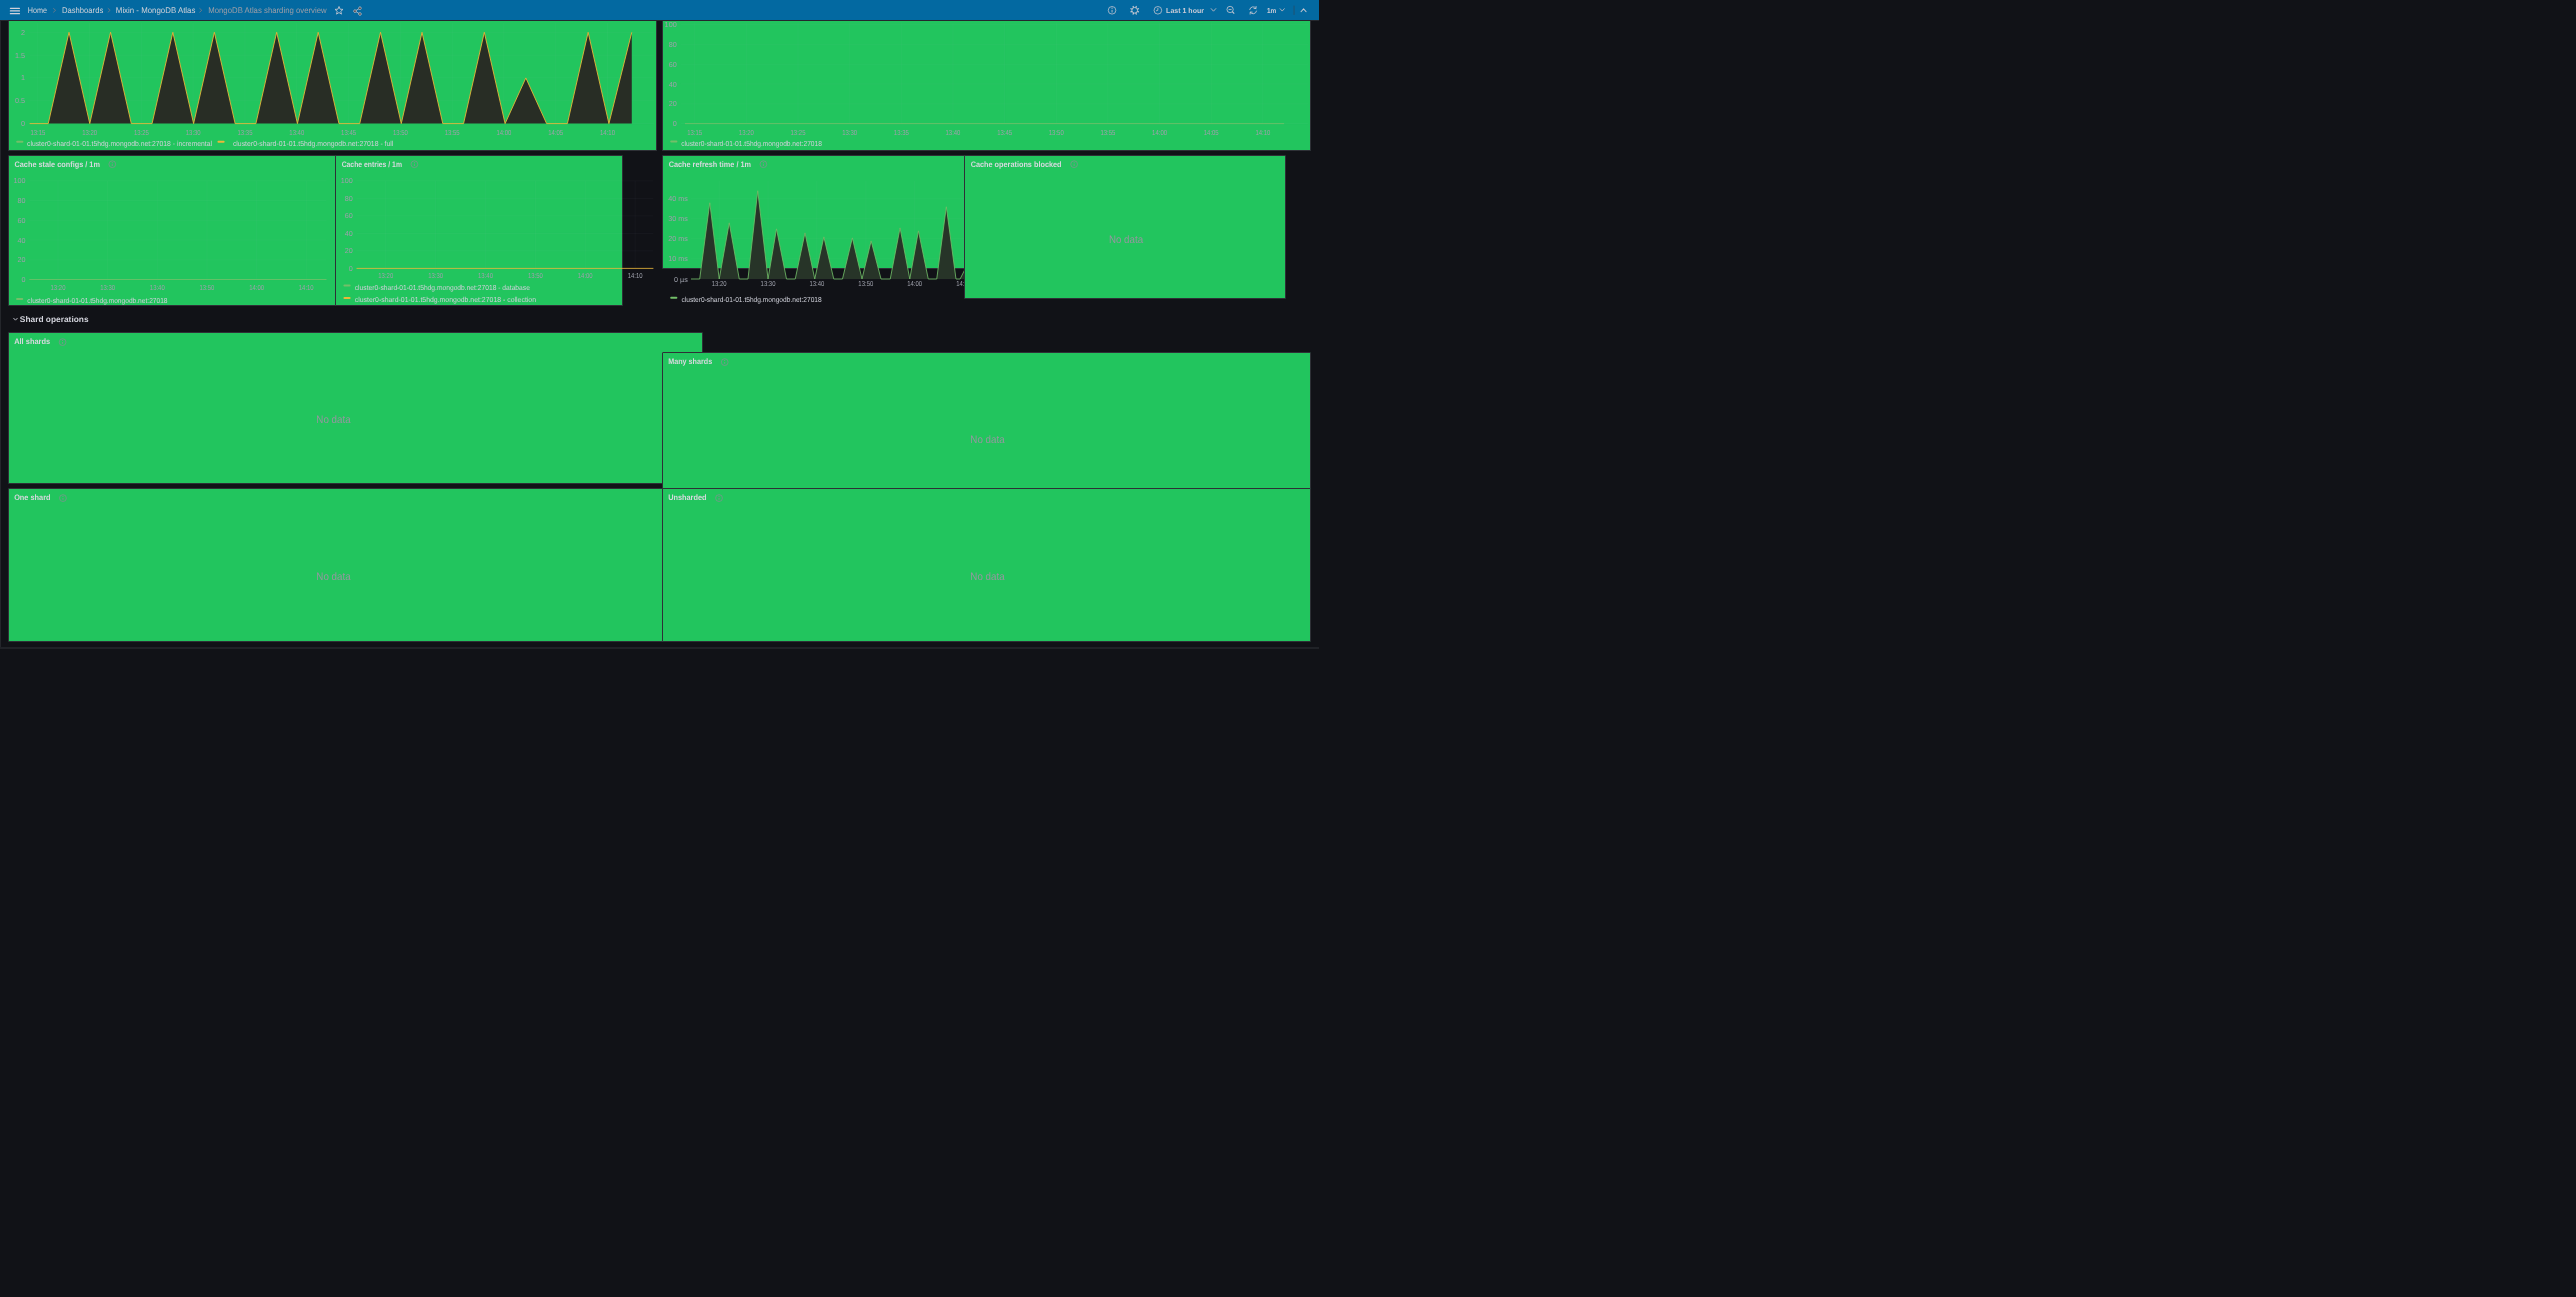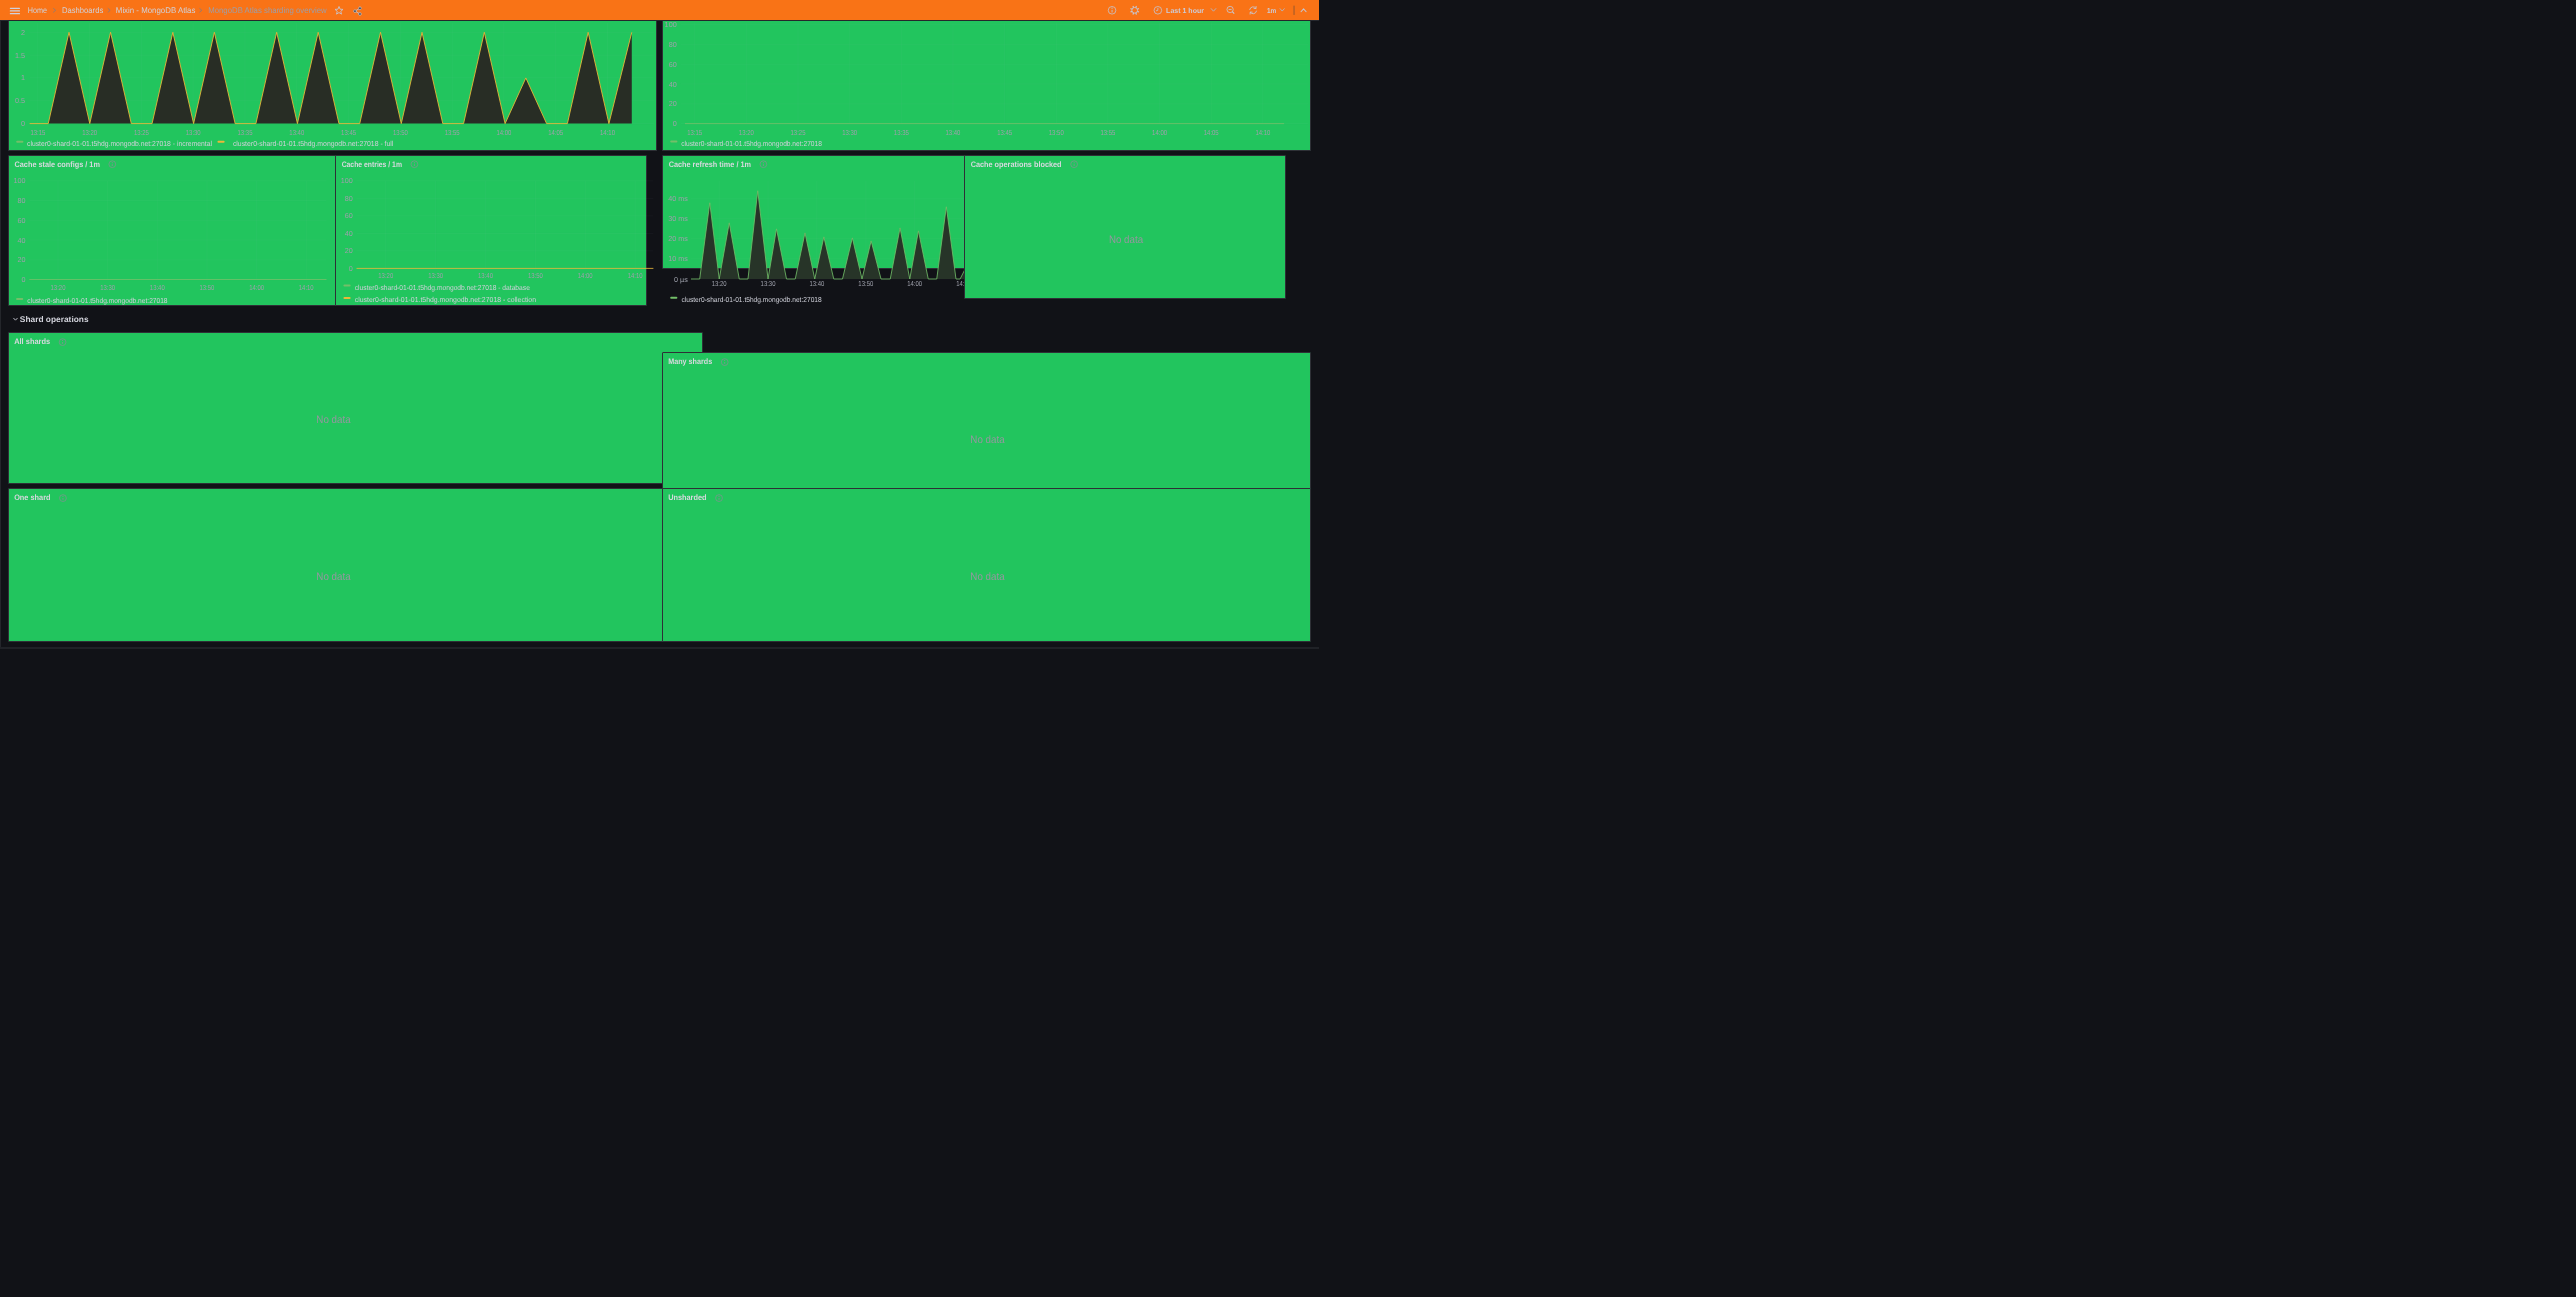--- a/index.html
+++ b/index.html
@@ -1,15 +1,15 @@
 <!DOCTYPE html>
 <html style="font-size:8.2px"><head><meta charset="utf-8"><style>
 *{margin:0;padding:0;box-sizing:border-box}
 html,body{width:1319px;height:649px;background:#111217;overflow:hidden;font-family:"Liberation Sans",sans-serif}
-.nav{position:absolute;left:0;top:0;width:1319px;height:20.6px;background:#f97316;border-bottom:0.5px solid #25272d}
+.nav{position:absolute;left:0;top:0;width:1319px;height:20.6px;background:#0369a1;border-bottom:0.5px solid #25272d}
 .panel{position:absolute;background:#22c55e;border:0.5px solid #2e3036;border-radius:1px}
 .cut{border-top:none;border-radius:0 0 1px 1px}
 svg{position:absolute;left:0;top:0;overflow:visible}
 text{dominant-baseline:central;text-rendering:geometricPrecision}
 .ax{font-size:14px;fill:#9ea0ab}
 .lg{font-size:14px;fill:#cfd0d9}
 .ti{font-size:15.5px;font-weight:700;fill:#d8d9df}
 .nd{font-size:21px;fill:#95979f}
 .bc{font-size:16px;fill:#d0d1d8}
 .bc2{font-size:16px;fill:#9d9ea7}
@@ -197,21 +197,21 @@
       <text x="191.36" y="256.5" text-anchor="middle" class="ax" textLength="29" lengthAdjust="spacingAndGlyphs">13:30</text>
       <text x="288.02" y="256.5" text-anchor="middle" class="ax" textLength="29" lengthAdjust="spacingAndGlyphs">13:40</text>
       <text x="384.68" y="256.5" text-anchor="middle" class="ax" textLength="29" lengthAdjust="spacingAndGlyphs">13:50</text>
       <text x="481.34" y="256.5" text-anchor="middle" class="ax" textLength="29" lengthAdjust="spacingAndGlyphs">14:00</text>
       <text x="578" y="256.5" text-anchor="middle" class="ax" textLength="29" lengthAdjust="spacingAndGlyphs">14:10</text>
 <line x1="39" y1="240.5" x2="617.5" y2="240.5" stroke="#73BF69" stroke-width="1.6"></line>
 <rect x="13" y="276.6" width="14" height="3.8" rx="1.9" fill="#73BF69"></rect>
       <text x="35" y="282" class="lg" textLength="273" lengthAdjust="spacingAndGlyphs">cluster0-shard-01-01.t5hdg.mongodb.net:27018</text>
 </svg>
   </div>
-<div class="panel" style="left:335px;top:155px;width:312px;height:151px">
+<div class="panel" style="left:335px;top:155px;width:288px;height:151px">
     <svg width="322" height="151" viewBox="0 0 625 294">
 <text x="10" y="16" class="ti" textLength="117.5" lengthAdjust="spacingAndGlyphs">Cache entries / 1m</text>
       <g stroke="#8a8c96" fill="none" stroke-width="1.3">
         <circle cx="151.7" cy="16" r="6.6"></circle>
         <line x1="151.7" y1="15.8" x2="151.7" y2="19.4" stroke-width="1.5"></line>
       </g>
       <circle cx="151.7" cy="13" r="1.0" fill="#8a8c96"></circle>
 <line x1="39" y1="48.5" x2="617" y2="48.5" stroke="rgba(204,204,220,0.075)" stroke-width="1"></line>
       <line x1="39" y1="82.56" x2="617" y2="82.56" stroke="rgba(204,204,220,0.075)" stroke-width="1"></line>
       <line x1="39" y1="116.62" x2="617" y2="116.62" stroke="rgba(204,204,220,0.075)" stroke-width="1"></line>

